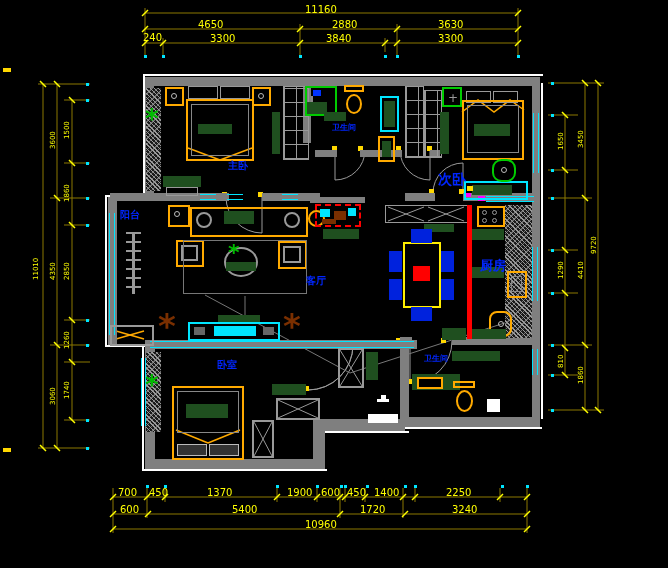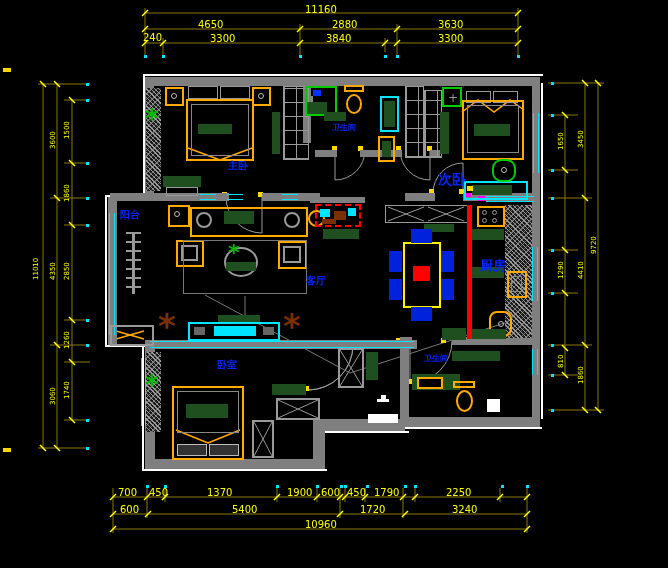--- a/index.html
+++ b/index.html
@@ -442,21 +442,21 @@
 <span class="dt" style="left:210px;top:35px">3300</span>
 <span class="dt" style="left:326px;top:35px">3840</span>
 <span class="dt" style="left:438px;top:35px">3300</span>
 
 <span class="dt" style="left:118px;top:489px">700</span>
 <span class="dt" style="left:149px;top:489px">450</span>
 <span class="dt" style="left:207px;top:489px">1370</span>
 <span class="dt" style="left:287px;top:489px">1900</span>
 <span class="dt" style="left:321px;top:489px">600</span>
 <span class="dt" style="left:347px;top:489px">450</span>
-<span class="dt" style="left:374px;top:489px">1790</span>
+<span class="dt" style="left:374px;top:489px">1400</span>
 <span class="dt" style="left:446px;top:489px">2250</span>
 <span class="dt" style="left:120px;top:506px">600</span>
 <span class="dt" style="left:232px;top:506px">5400</span>
 <span class="dt" style="left:360px;top:506px">1720</span>
 <span class="dt" style="left:452px;top:506px">3240</span>
 <span class="dt" style="left:305px;top:521px">10960</span>
 
 <span class="dtv" style="left:50px;top:149px">3600</span>
 <span class="dtv" style="left:50px;top:280px">4350</span>
 <span class="dtv" style="left:50px;top:405px">3060</span>

